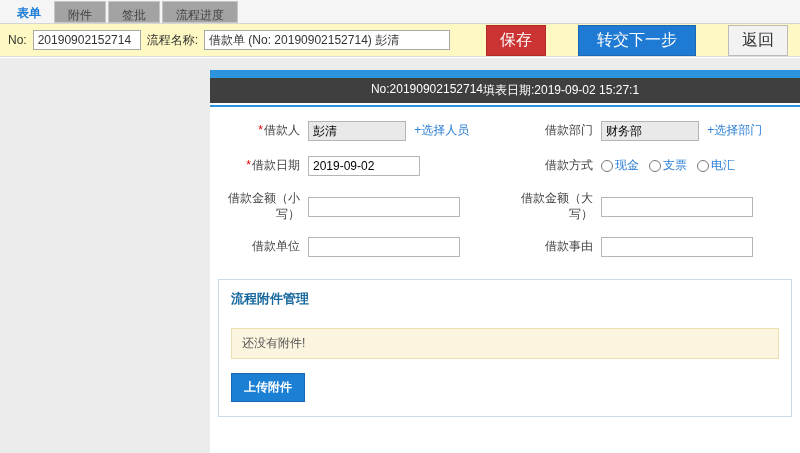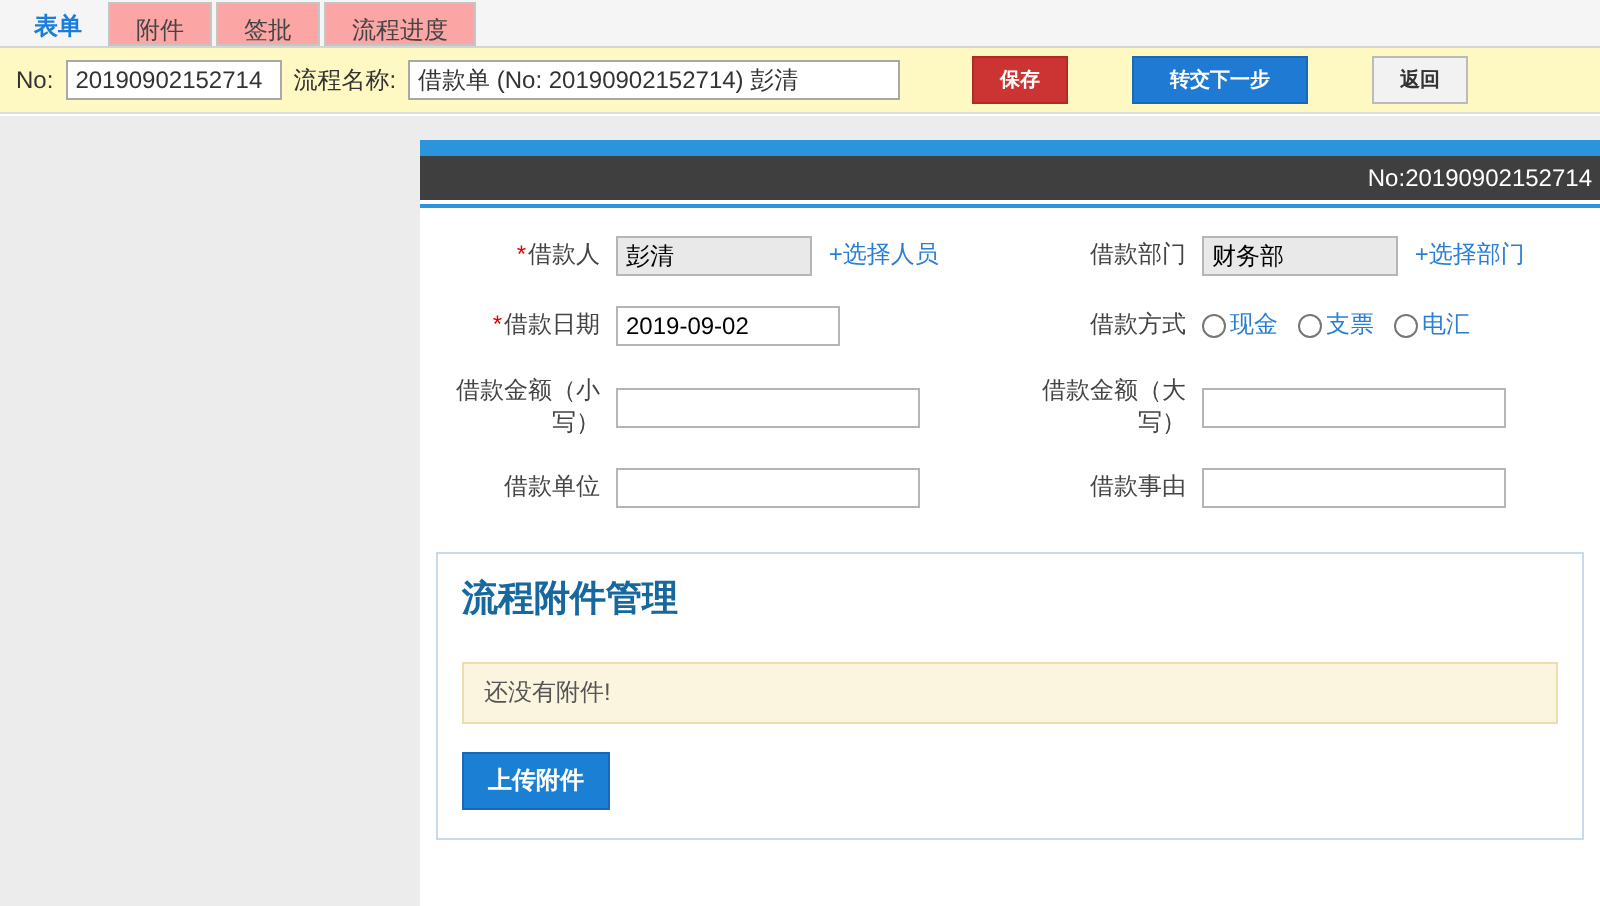--- a/index.html
+++ b/index.html
@@ -14,51 +14,51 @@
   }
   
   .tabbar {
     height: 24px; background: #f5f5f5;
     border-bottom: 1px solid #d5d5d5;
     display: flex; align-items: stretch; padding-left: 4px;
   }
   .tab { padding: 5px 13px; font-size: 12px; cursor: pointer; color: #444; }
   .tab.active { color: #1c7cd6; font-weight: bold; }
   .tab.boxed {
-    background: #fca5a5; border: 1px solid #c5c5c5;
+    background: #a3a3a3; border: 1px solid #c5c5c5;
     margin: 1px 2px 0 0;
   }
   
   .toolbar {
     height: 33px; background: #fef9c3; border-bottom: 1px solid #ddd;
     display: flex; align-items: center; padding: 0 8px; gap: 6px;
     white-space: nowrap;
   }
   .tb-label { font-size: 12px; color: #333; }
   .tb-input {
     height: 20px; border: 1px solid #a8a8a8; font-size: 12px;
     padding: 0 4px; color: #333; font-family: Liberation Sans, sans-serif;
   }
   .no-input { width: 108px; }
   .name-input { width: 246px; }
   .btn {
-    font-size: 10px; padding: 4px 13px; border: 1px solid transparent;
-    cursor: pointer; font-weight: bold; font-family: "Liberation Sans", sans-serif;
+    font-size: 16px; padding: 4px 13px; border: 1px solid transparent;
+    cursor: pointer; font-weight: normal; font-family: "Liberation Sans", sans-serif;
   }
   .btn-save { background: #cc3333; color: #fff; border-color: #b02a2a; margin-left: 30px; }
   .btn-next { background: #1f7ad4; color: #fff; border-color: #1a68b5; margin-left: 26px; padding: 4px 18px; }
   .btn-back { background: #f2f2f2; color: #333; border-color: #bbb; margin-left: 26px; }
   
   .content { position: absolute; top: 58px; left: 0; right: 0; bottom: 0; background: #ececec; }
   .panel { position: absolute; left: 210px; top: 12px; right: 0; bottom: 0; background: #fff; overflow: hidden; }
   .panel-topbar { height: 8px; background: #2b94dc; }
   .form-title { text-align: center; color: #2b94dc; font-size: 22px; padding: 10px 0 12px; }
   .dark-bar {
-    display: flex; justify-content: flex-end; background: #3f3f3f;
-    color: #fff; font-size: 12px; padding: 4px 4px; white-space: nowrap; overflow: hidden;
+    display: flex; justify-content: center; background: #3f3f3f;
+    color: #fff; font-size: 12px; padding: 4px 20px; white-space: nowrap; overflow: hidden;
   }
   .blue-line { height: 2px; background: #2b94dc; margin-top: 2px; }
   
   .form-grid {
     display: grid;
     grid-template-columns: 98px minmax(0,1fr) 98px minmax(0,1fr);
     padding: 14px 4px 10px 0; row-gap: 15px; align-items: center; font-size: 12px;
   }
   .f-label { text-align: right; padding-right: 8px; color: #444; line-height: 1.3; }
   .req { color: #e00000; margin-right: 1px; }
@@ -70,21 +70,21 @@
   .f-input.gray { background: #e9e9e9; }
   .w-small { width: 98px; }
   .w-date  { width: 112px; }
   .w-med   { width: 152px; }
   .sel-link { color: #2a7fd4; text-decoration: none; margin-left: 5px; font-size: 12px; }
   .radio-group { color: #2a7fd4; display: inline-flex; gap: 10px; align-items: center; }
   .radio-group label { display: inline-flex; align-items: center; cursor: pointer; }
   .radio-group input { margin: 0 2px 0 0; width: 12px; height: 12px; }
   
   .attach-box { border: 1px solid #c9d9e8; margin: 12px 8px 0; padding: 10px 12px 14px; }
-  .attach-title { color: #17689f; font-weight: bold; font-size: 18px; margin-bottom: 20px; }
+  .attach-title { color: #17689f; font-weight: bold; font-size: 13px; margin-bottom: 20px; }
   .attach-empty {
     background: #fbf4de; border: 1px solid #ecdfae; padding: 6px 10px;
     font-size: 12px; color: #555; margin-bottom: 14px;
   }
   .btn-upload {
     background: #1b7fd4; color: #fff; border: 1px solid #1a68b5;
     font-size: 12px; font-weight: bold; padding: 5px 12px; cursor: pointer;
     font-family: "Liberation Sans", sans-serif;
   }
 </style>
@@ -109,20 +109,21 @@
     <button class="btn btn-next">转交下一步</button>
     <button class="btn btn-back">返回</button>
   </div>
 
   <div class="content">
     <div class="panel">
       <div class="panel-topbar"></div>
 
       <div class="dark-bar">
         <span>No:20190902152714</span>
+        <span>填表日期:2019-09-02 15:27:1</span>
       </div>
       <div class="blue-line"></div>
 
       <div class="form-grid">
 
         <div class="f-label">
           <span class="req">*</span><span>借款人</span>
         </div>
         <div class="f-value">
           <input class="f-input gray w-small" type="text" value="彭清" style="">

